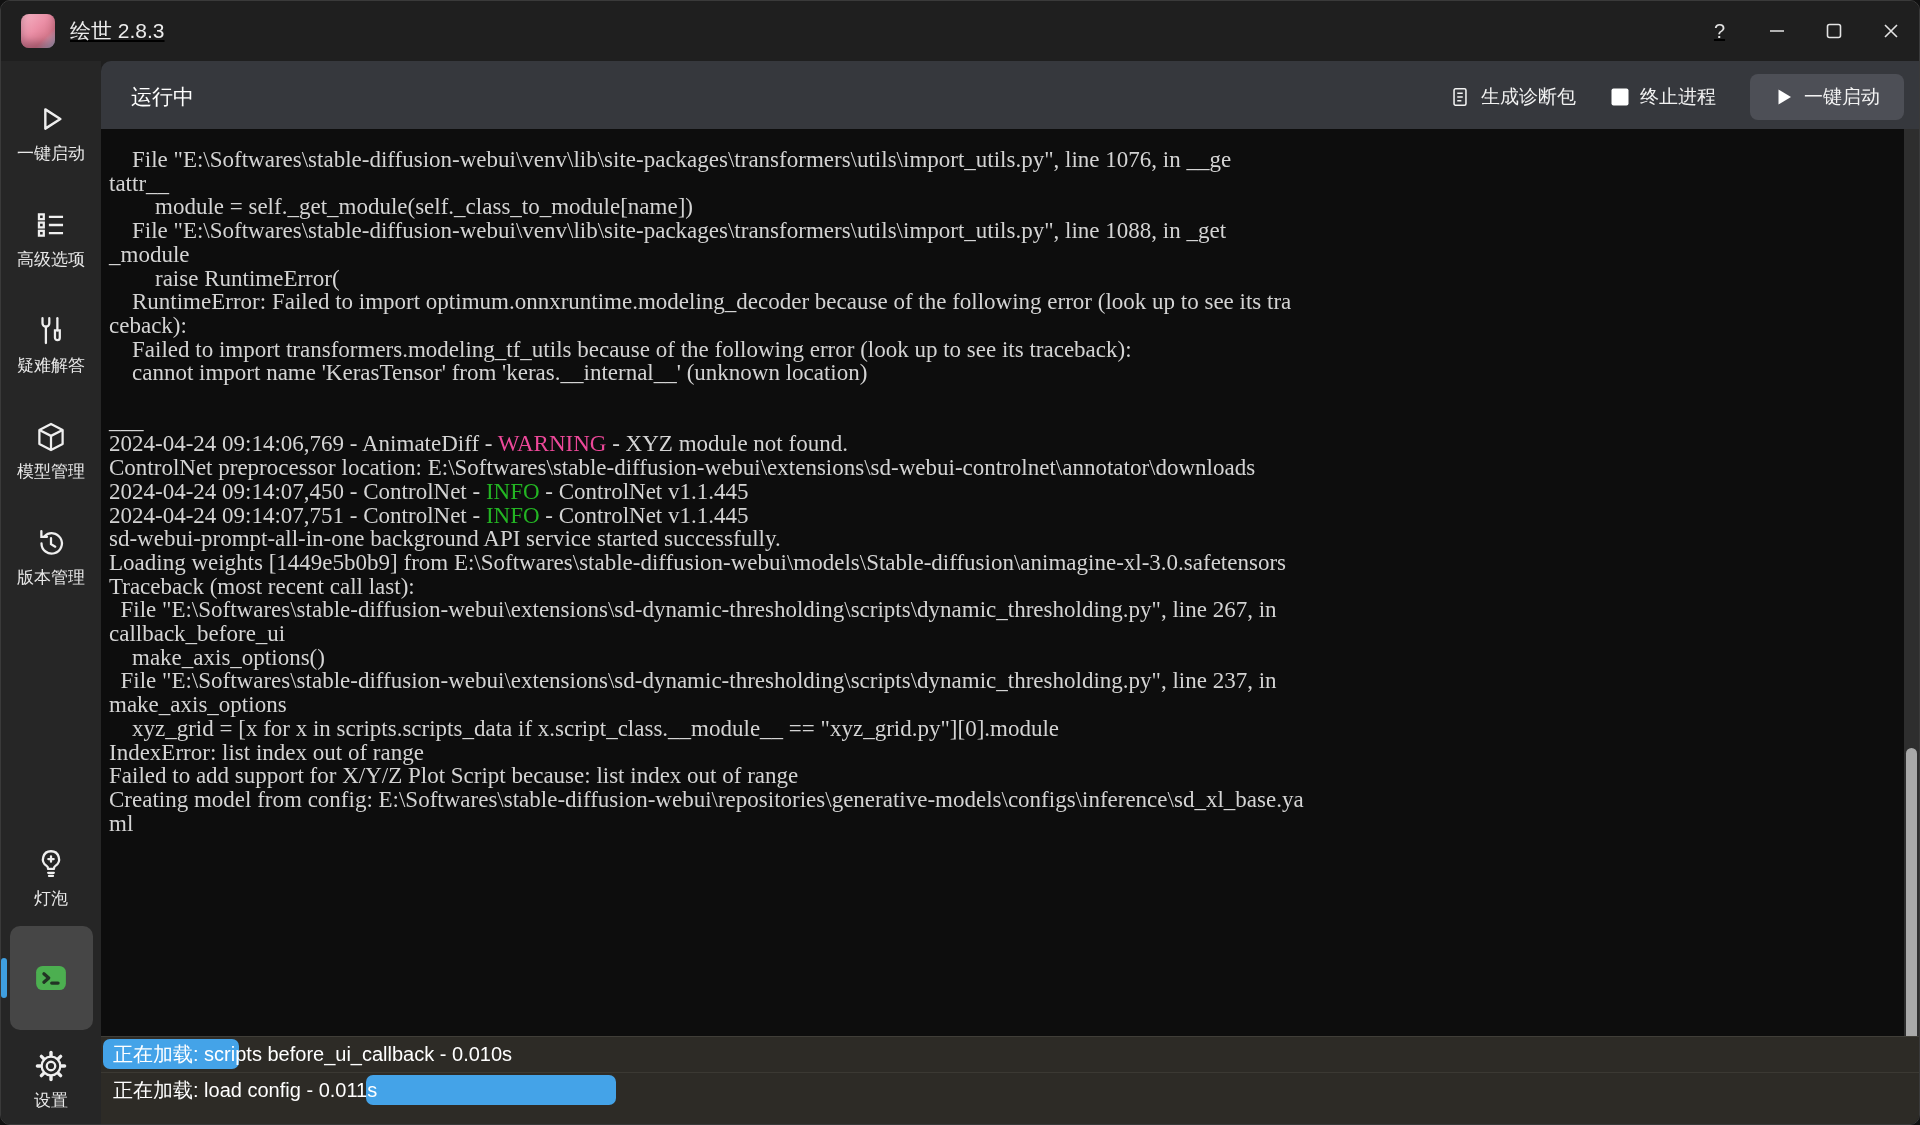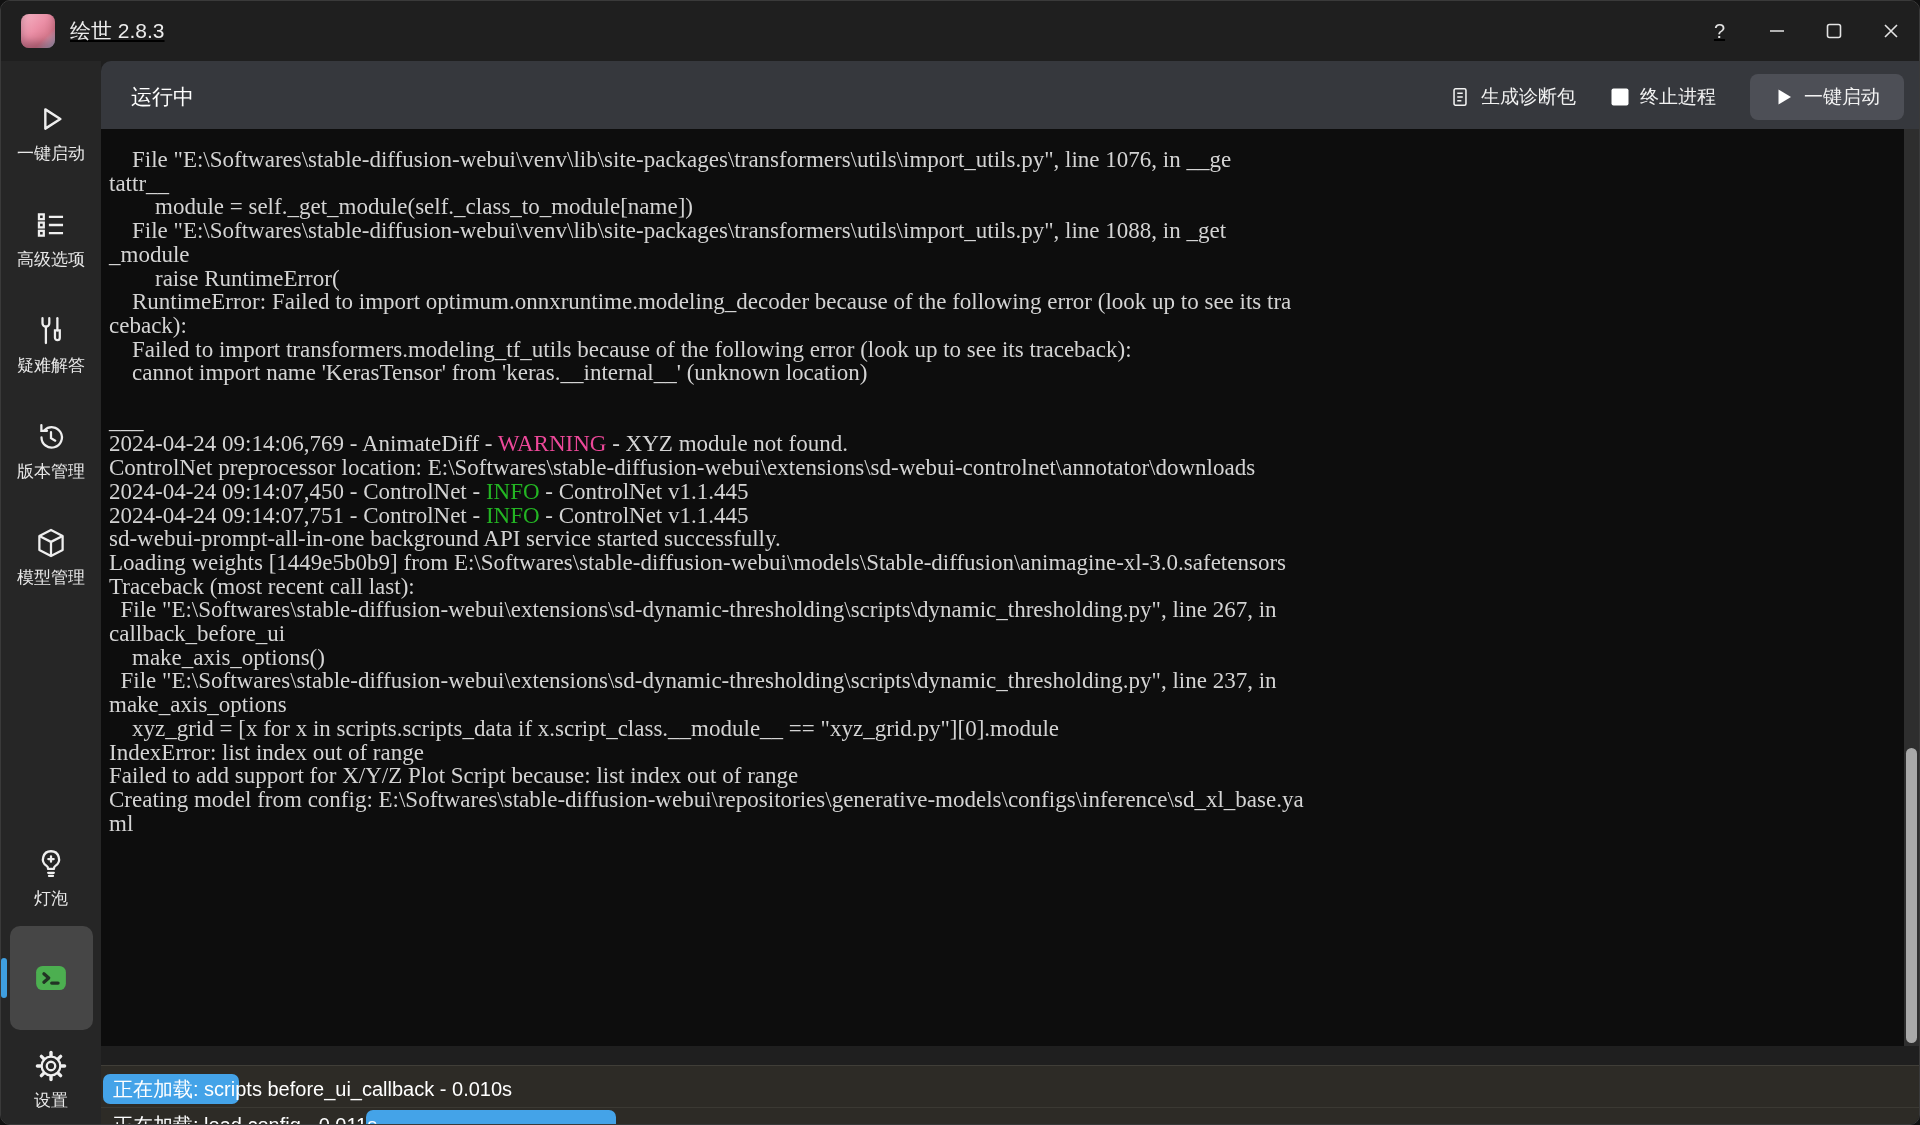--- a/index.html
+++ b/index.html
@@ -36,21 +36,21 @@
 
   
   .console{position:absolute;left:100px;top:128px;right:15px;bottom:78px;background:#0d0d0d;padding:19px 0 0 8px;box-sizing:border-box;font-family:Liberation Serif, serif;font-size:23px;line-height:23.7px;color:#d4d4d4;white-space:pre;overflow:hidden;}
   .cline{min-height:23.7px;}
   .c-warn{color:#ec4899;}
   .c-info{color:#23b523;}
   .scrollbar{position:absolute;top:128px;bottom:78px;right:0;width:15px;background:#2e2e2e;}
   .scroll-thumb{position:absolute;left:2px;right:2px;bottom:3px;height:295px;border-radius:6px;background:#a9a9a9;}
 
   
-  .footer{position:absolute;left:100px;right:0;bottom:0;height:59px;background:#2d2b26;border-top:1px solid #403e38;box-sizing:border-box;padding-top:6px;}
+  .footer{position:absolute;left:100px;right:0;bottom:0;height:88px;background:#2d2b26;border-top:1px solid #403e38;box-sizing:border-box;}
   .frow{position:relative;height:35px;border-top:1px solid #3b3933;box-sizing:border-box;}
   .frow:first-of-type{border-top:none;}
   .fbar{position:absolute;top:2px;height:30px;border-radius:7px;background:#44a3e8;}
   .fbar1{left:2px;width:136px;}
   .fbar2{left:265px;width:250px;}
   .flabel{position:relative;z-index:2;color:#ffffff;font-size:20px;line-height:34px;padding-left:12px;}
 </style>
 </head>
 <body>
 
@@ -106,35 +106,35 @@
       <svg class="icon34" viewBox="0 0 24 24" fill="none" stroke="#efefef" stroke-width="1.6" stroke-linecap="round">
         <path d="M6 3 v3.6 a2.4 2.4 0 0 0 4.8 0 V3"></path>
           <path d="M8.4 9 V20.5"></path>
         <path d="M16.5 3 v8.5"></path>
           <path d="M14.8 11.5 h3.4 v5.2 a1.7 1.7 0 0 1 -3.4 0 z"></path>
       </svg>
       <span class="side-label">疑难解答</span>
     </div>
 
     <div class="side-item">
+      <svg class="icon34" viewBox="0 0 24 24" fill="none" stroke="#efefef" stroke-width="1.6" stroke-linejoin="round">
+        <path d="M12 2.8 L20.2 7 V17 L12 21.2 L3.8 17 V7 Z"></path>
+        <path d="M3.8 7 L12 11.2 L20.2 7"></path>
+          <path d="M12 11.2 V21.2"></path>
+      </svg>
+      <span class="side-label">模型管理</span>
+    </div>
+
+    <div class="side-item">
       <svg class="icon34" viewBox="0 0 24 24" fill="none" stroke="#efefef" stroke-width="1.6" stroke-linecap="round">
         <path d="M5.3 12.3 a7.2 7.2 0 1 0 2.1-5.1"></path>
         <path d="M5.2 3.6 v4 h4"></path>
         <path d="M12 8.6 v4.2 l3 1.8"></path>
       </svg>
       <span class="side-label">版本管理</span>
-    </div>
-
-    <div class="side-item">
-      <svg class="icon34" viewBox="0 0 24 24" fill="none" stroke="#efefef" stroke-width="1.6" stroke-linejoin="round">
-        <path d="M12 2.8 L20.2 7 V17 L12 21.2 L3.8 17 V7 Z"></path>
-        <path d="M3.8 7 L12 11.2 L20.2 7"></path>
-          <path d="M12 11.2 V21.2"></path>
-      </svg>
-      <span class="side-label">模型管理</span>
     </div>
 
 
     <div class="spacer"></div>
 
     <div class="side-item short">
       <svg class="icon34" viewBox="0 0 24 24" fill="none" stroke="#efefef" stroke-width="1.6" stroke-linecap="round" stroke-linejoin="round">
         <path d="M12 3 a5.6 5.6 0 0 1 3.1 10.3 c-.6.4-1 1-1 1.7 v.5 h-4.2 v-.5 c0-.7-.4-1.3-1-1.7 A5.6 5.6 0 0 1 12 3 Z"></path>
         <path d="M12 6.6 v3.8 M10.1 8.5 h3.8"></path>
         <path d="M10 18.2 h4 M10.6 20.4 h2.8"></path>

